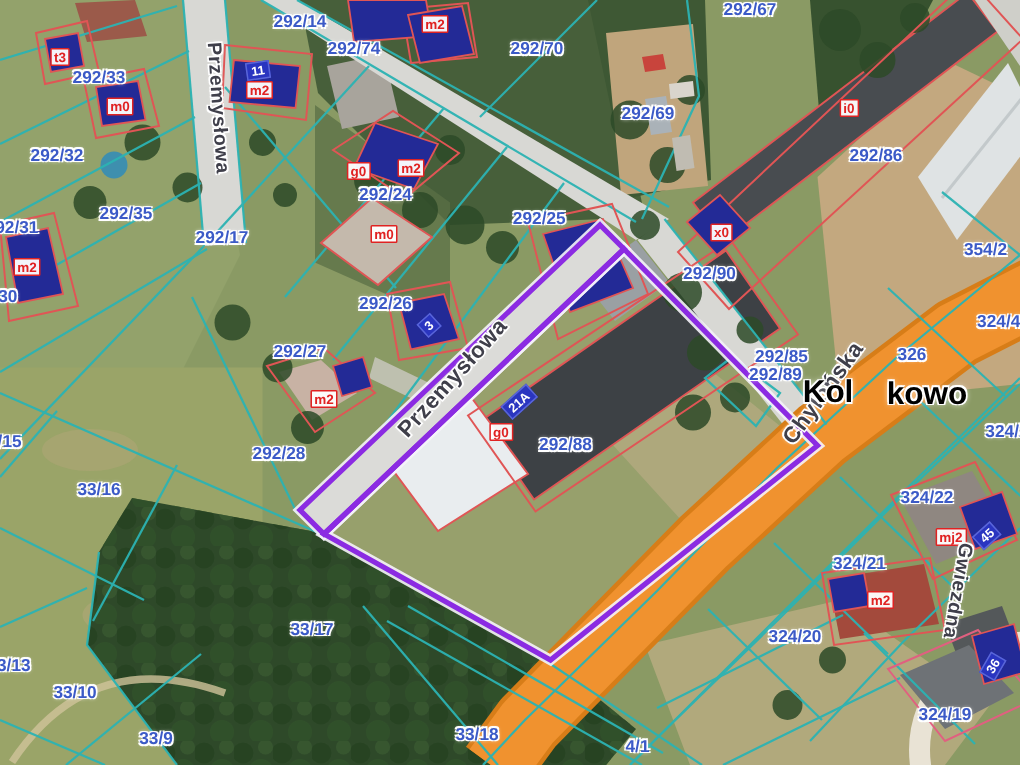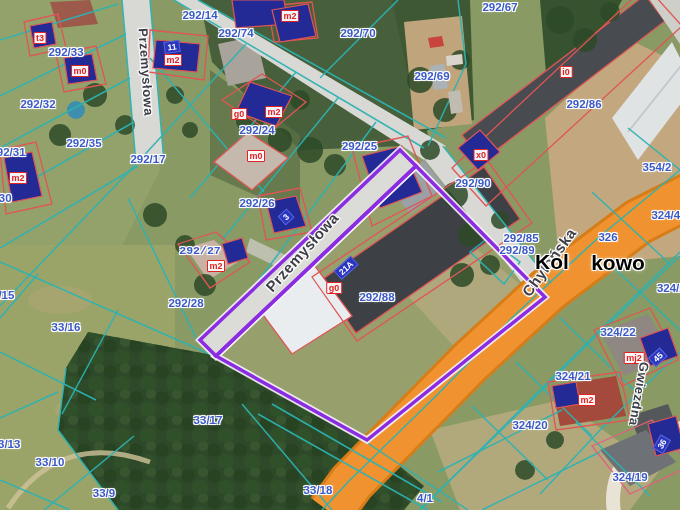--- a/index.html
+++ b/index.html
@@ -220,21 +220,21 @@
       <span class="parcel-label" style="left: 584px; top: 104px; transform: translate(-50%, -50%) rotate(0deg);">292/86</span>
       <span class="parcel-label" style="left: 66px; top: 52px; transform: translate(-50%, -50%) rotate(0deg);">292/33</span>
       <span class="parcel-label" style="left: 38px; top: 104px; transform: translate(-50%, -50%) rotate(0deg);">292/32</span>
       <span class="parcel-label" style="left: 84px; top: 143px; transform: translate(-50%, -50%) rotate(0deg);">292/35</span>
       <span class="parcel-label" style="left: 8px; top: 152px; transform: translate(-50%, -50%) rotate(0deg);">292/31</span>
       <span class="parcel-label" style="left: -6px; top: 198px; transform: translate(-50%, -50%) rotate(0deg);">292/30</span>
       <span class="parcel-label" style="left: 148px; top: 159px; transform: translate(-50%, -50%) rotate(0deg);">292/17</span>
       <span class="parcel-label" style="left: 257px; top: 130px; transform: translate(-50%, -50%) rotate(0deg);">292/24</span>
       <span class="parcel-label" style="left: 345px; top: 146px; transform: translate(-50%, -50%) rotate(0deg); padding-left: 29px;">292/25</span>
       <span class="parcel-label" style="left: 257px; top: 203px; transform: translate(-50%, -50%) rotate(0deg); text-align: center;">292/26</span>
-      <span class="parcel-label" style="left: 200px; top: 250px; transform: translate(-50%, -50%) rotate(0deg); font-family: Liberation Mono, monospace;">292/27</span>
+      <span class="parcel-label" style="left: 200px; top: 235px; transform: translate(-50%, -50%) rotate(0deg);">292/27</span>
       <span class="parcel-label" style="left: 186px; top: 303px; transform: translate(-50%, -50%) rotate(0deg);">292/28</span>
       <span class="parcel-label" style="left: 456px; top: 183px; transform: translate(-50%, -50%) rotate(0deg); margin-left: 17px;">292/90</span>
       <span class="parcel-label" style="left: 521px; top: 238px; transform: translate(-50%, -50%) rotate(0deg);">292/85</span>
       <span class="parcel-label" style="left: 517px; top: 250px; transform: translate(-50%, -50%) rotate(0deg);">292/89</span>
       <span class="parcel-label" style="left: 377px; top: 297px; transform: translate(-50%, -50%) rotate(0deg);">292/88</span>
       <span class="parcel-label" style="left: 657px; top: 167px; transform: translate(-50%, -50%) rotate(0deg);">354/2</span>
       <span class="parcel-label" style="left: 669px; top: 215px; transform: translate(-50%, -50%) rotate(0deg);">324/42</span>
       <span class="parcel-label" style="left: 608px; top: 237px; transform: translate(-50%, -50%) rotate(0deg);">326</span>
       <span class="parcel-label" style="left: 661px; top: 288px; transform: translate(-50%, -50%) rotate(0deg); padding-left: 27px;">324/23</span>
       <span class="parcel-label" style="left: 618px; top: 332px; transform: translate(-50%, -50%) rotate(0deg);">324/22</span>

